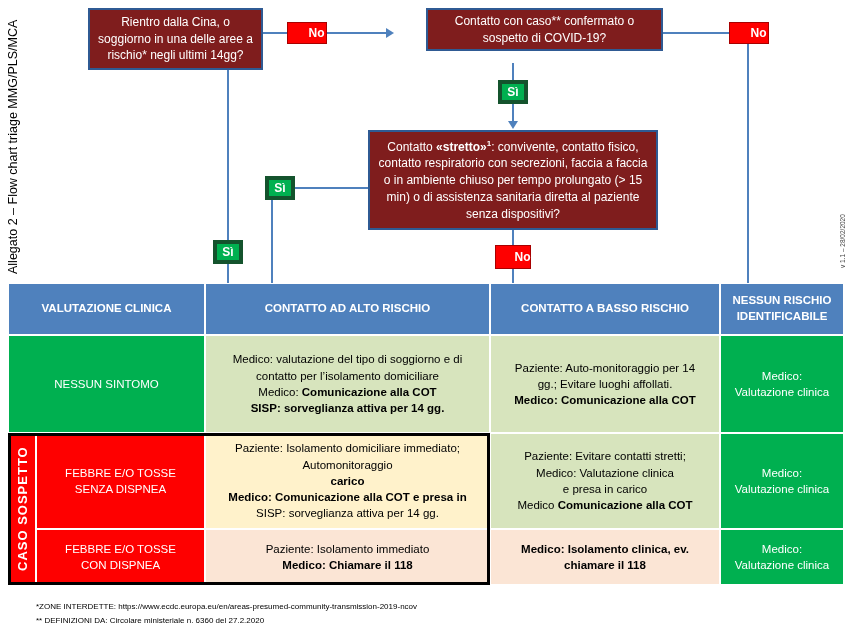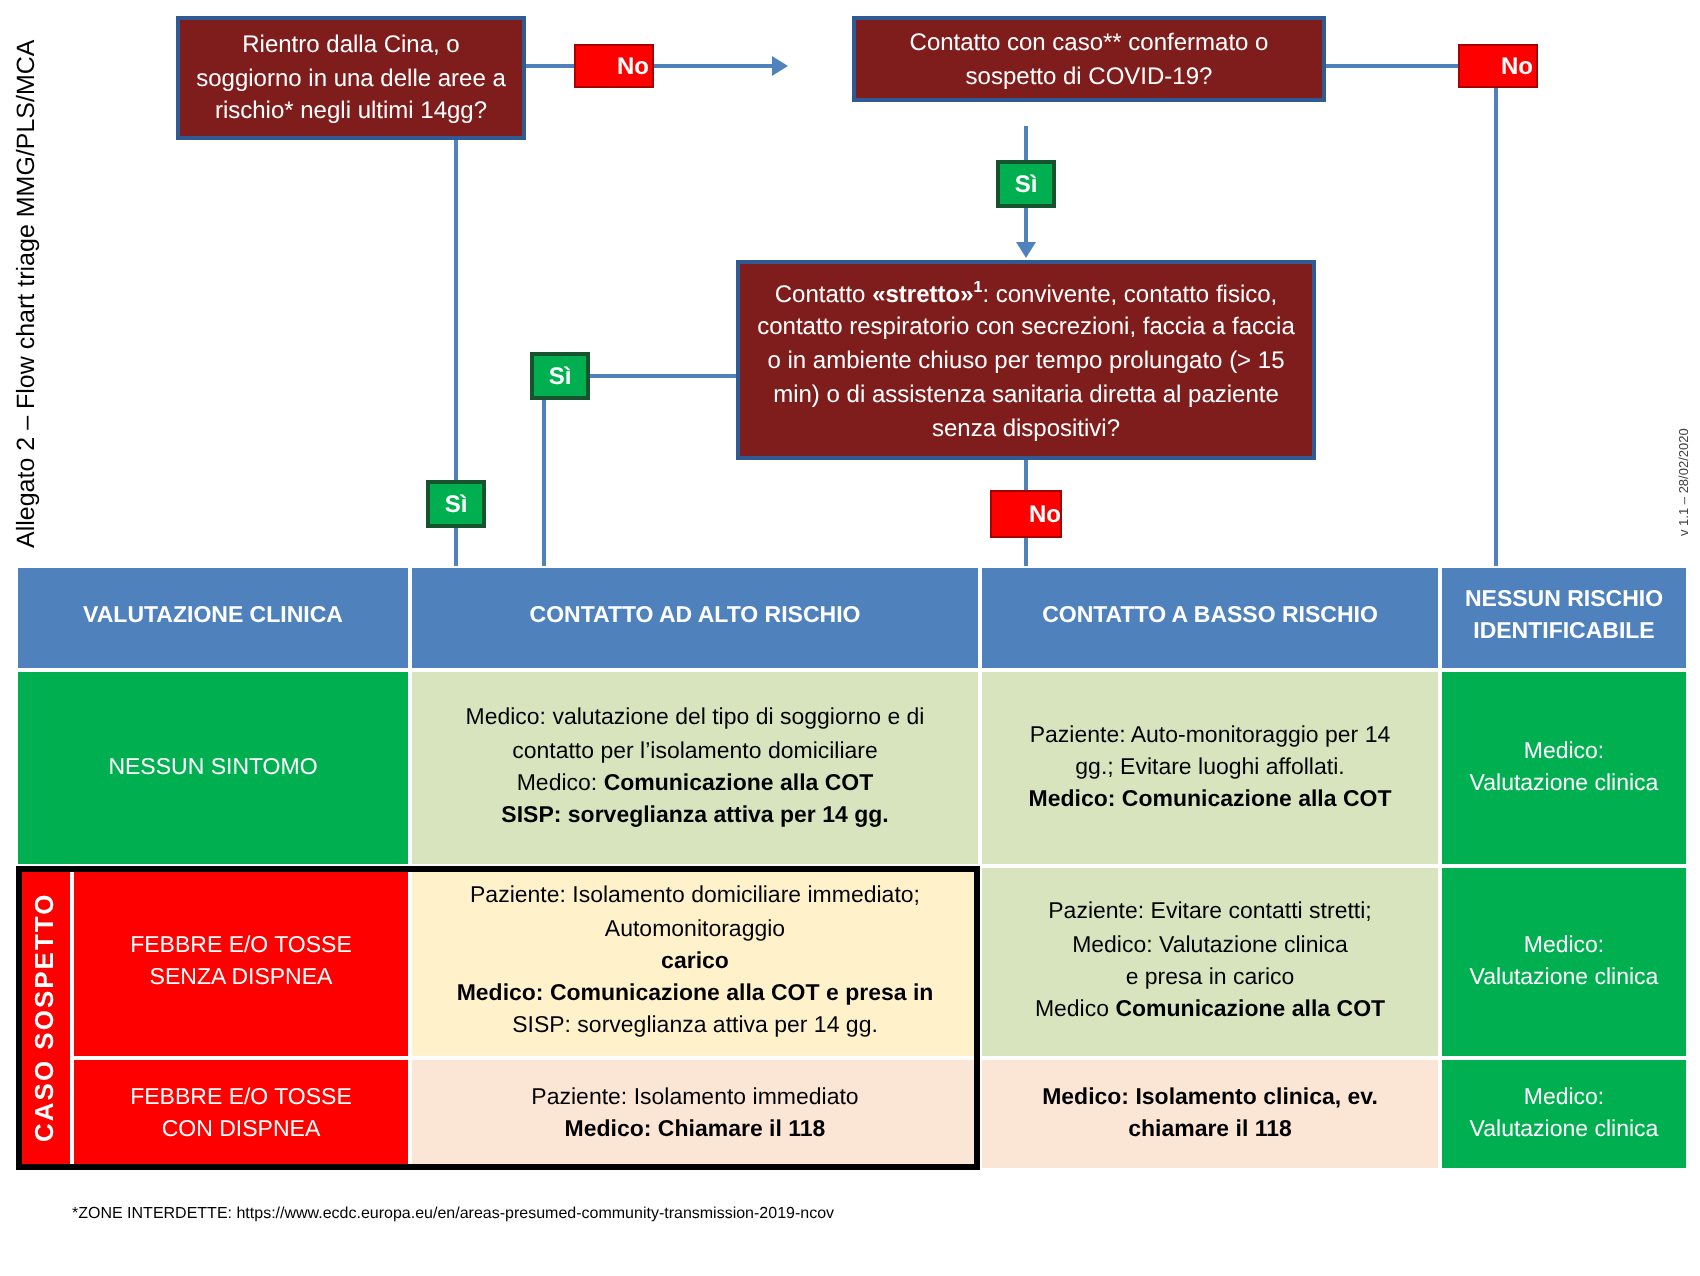--- a/index.html
+++ b/index.html
@@ -21,21 +21,21 @@
           display:flex; align-items:center; justify-content:center; text-align:center;
           font-size:12px; line-height:1.4; padding:4px 8px; box-sizing:border-box; z-index:2; }
   .box1 { left:88px;  top:8px;   width:175px; height:62px; }
   .box2 { left:395px; top:8px;   width:237px; height:43px;margin-left:31px; }
   .box3 { left:368px; top:130px; width:290px; height:100px; }
   .fbox sup { font-size:8px; }
 
   .tag { position:absolute; display:flex; align-items:center; justify-content:center;
          color:#fff; font-weight:bold; font-size:12px; box-sizing:border-box; z-index:3; }
   .tag.no  { background:#fe0000; border:1px solid #a80000;padding-left:19px; }
-  .tag.yes { background:#00b050; border:2px solid #14532d; }
+  .tag.yes { background:#00b050; border:4px solid #14532d; }
   .no1 { left:287px; top:22px;  width:40px; height:22px; }
   .no2 { left:729px; top:22px;  width:40px; height:22px; }
   .no3 { left:495px; top:245px; width:36px; height:24px; }
   .si1 { left:498px; top:80px;  width:30px; height:24px; }
   .si2 { left:265px; top:176px; width:30px; height:24px; }
   .si3 { left:213px; top:240px; width:30px; height:24px; }
 
   .connectors { position:absolute; left:0; top:0; z-index:1; pointer-events:none; }
 
   
@@ -168,15 +168,16 @@
     <div class="cell gn" style="grid-column:5;grid-row:4">
       <div class="ln">Medico:</div>
       <div class="ln">Valutazione clinica</div>
     </div>
 
     <div class="sospetto-border"></div>
   </div>
 
   <div class="footnotes">
     <div>*ZONE INTERDETTE: https://www.ecdc.europa.eu/en/areas-presumed-community-transmission-2019-ncov</div>
+    <div>** DEFINIZIONI DA: Circolare ministeriale n. 6360 del 27.2.2020</div>
   </div>
 
 </div>
 
 </body></html>

